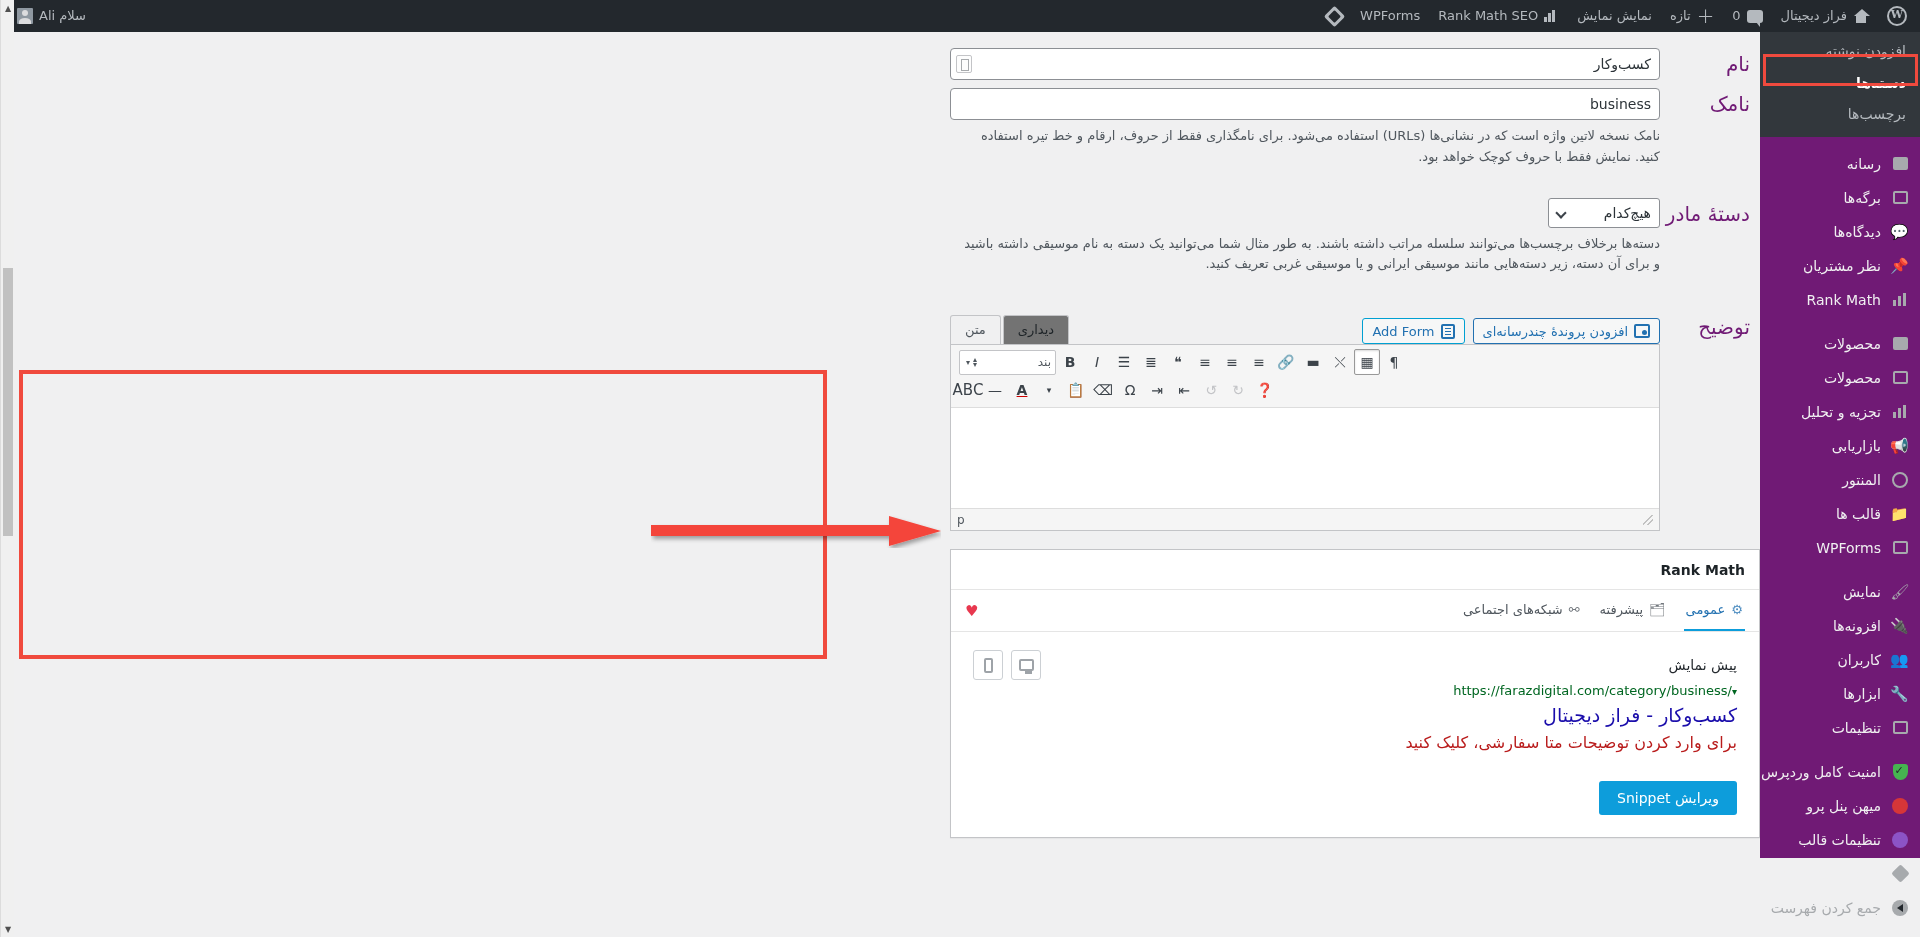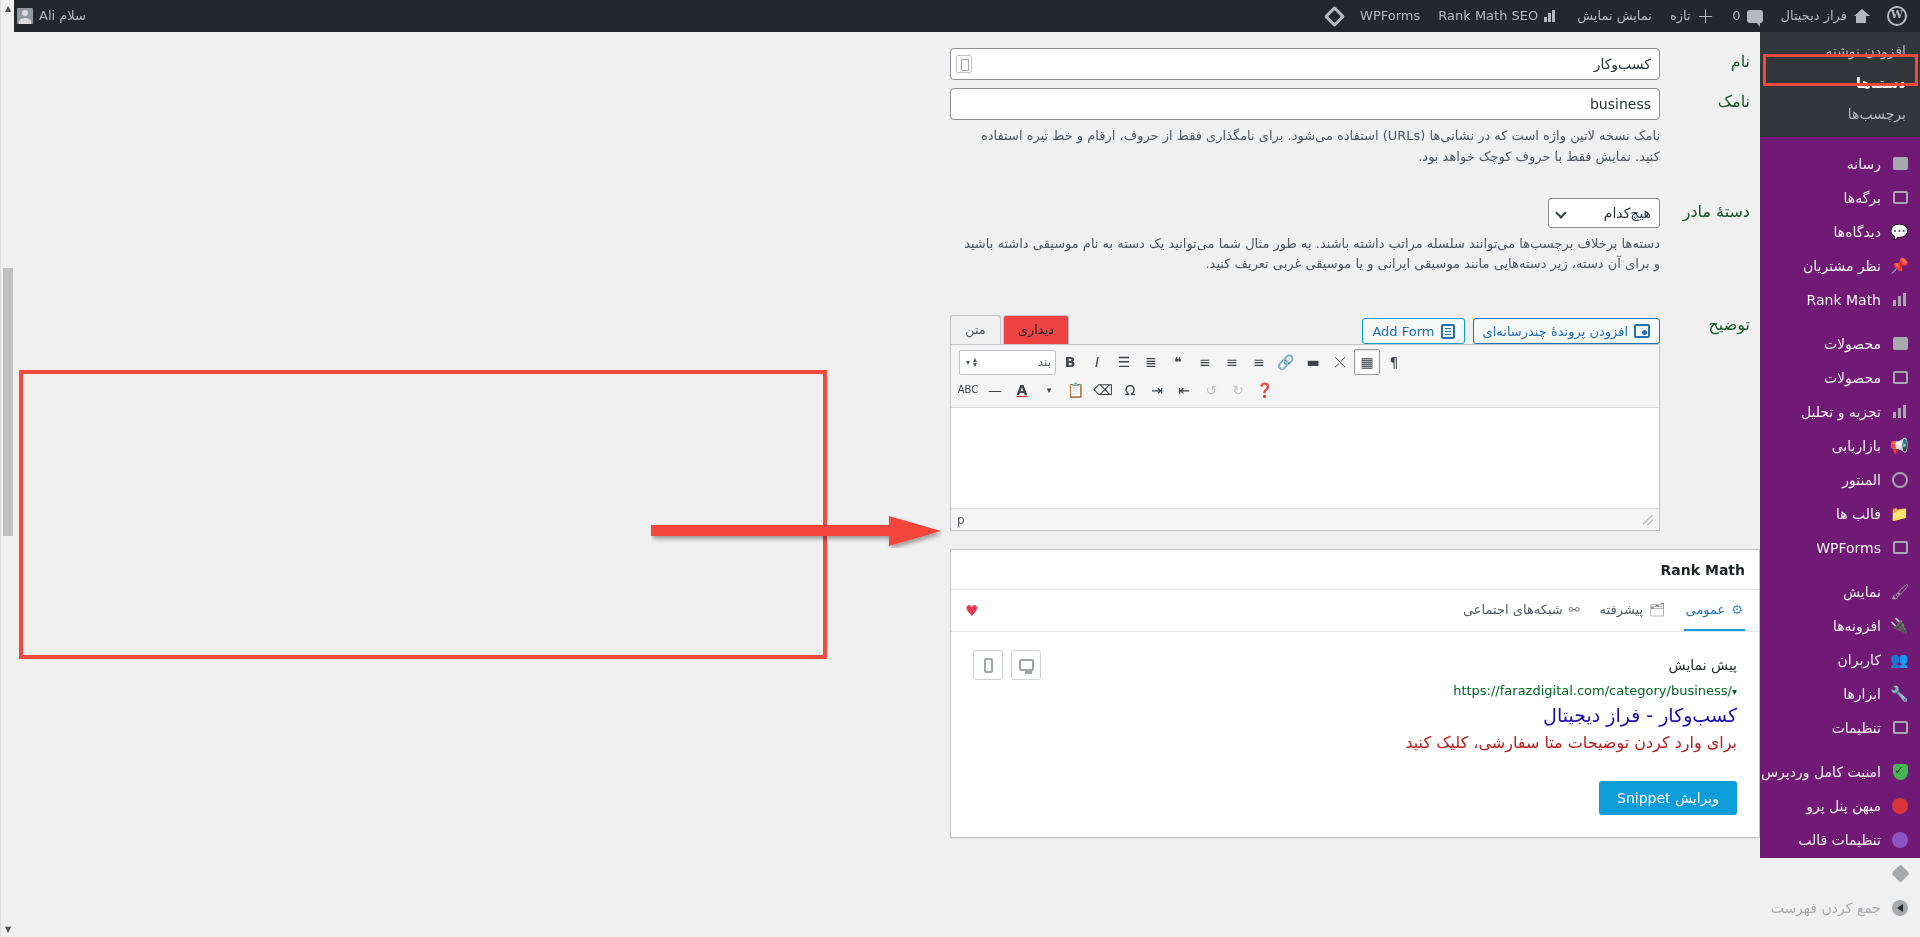--- a/index.html
+++ b/index.html
@@ -152,21 +152,21 @@
   #wpbody {
     position: absolute; top: 32px; right: 160px; left: 14px; height: 905px;
     background: #f0f0f1; overflow: hidden;
   }
   .form-area { padding: 8px 0 0 0; }
   .form-row {
     display: flex; align-items: flex-start; margin-bottom: 0;
   }
   .form-label {
     width: 100px; flex: 0 0 100px; text-align: right;
-    font-size: 16px; color: #14532d; font-weight: normal;
+    font-size: 20px; color: #701a75; font-weight: normal;
     padding: 12px 10px 0 0;
   }
   .form-control { flex: 1; max-width: 710px; padding-top: 8px; }
   .txt {
     width: 100%; height: 32px; border: 1px solid #8c8f94; border-radius: 4px;
     background: #fff; padding: 0 8px; font-size: 14px; color: #2c3338;
     font-family: "DejaVu Sans", "Liberation Sans", sans-serif;
     direction: rtl; text-align: right; box-shadow: 0 0 0 transparent;
   }
   .txt-wrap { position: relative; }
@@ -212,21 +212,21 @@
     display: flex; align-items: flex-end; justify-content: space-between;
     height: 31px; position: relative;
   }
   .ed-tabs { display: flex; align-items: flex-end; gap: 0; }
   .ed-tab {
     font-size: 13px; padding: 6px 14px 7px; border: 1px solid #c3c4c7;
     background: #f0f0f1; color: #50575e; cursor: pointer;
     border-bottom: none; border-radius: 3px 3px 0 0; margin-right: 0;
     line-height: 1.2;
   }
-  .ed-tab.active { background: #ef4444; border-color: #c3c4c7; color: #1d2327; }
+  .ed-tab.active { background: #737373; border-color: #c3c4c7; color: #1d2327; }
   .ed-tab.inactive { background: #f0f0f1; margin-right: 2px; }
   .media-btns { display: flex; gap: 8px; }
   .media-btn {
     display: inline-flex; align-items: center; gap: 6px;
     height: 26px; padding: 0 9px; border: 1px solid #2271b1; border-radius: 3px;
     background: #f6f7f7; color: #2271b1; font-size: 13px; cursor: pointer;
     white-space: nowrap;
   }
   .media-btn.addform { border-color: #00a0d2; color: #2271b1; }
   .mb-ico-media {
@@ -635,21 +635,21 @@
                 <div class="tb-btn">≡</div>
                 <div class="tb-btn">≡</div>
                 <div class="tb-btn">🔗</div>
                 <div class="tb-btn">▬</div>
                 <div class="tb-btn">⤬</div>
                 <div class="tb-btn pressed">▦</div>
                 <div class="tb-btn">¶</div>
               </div>
 
               <div class="mce-row second">
-                <div class="tb-btn" style="font-size:10px;">ABC</div>
+                <div class="tb-btn" style="font-size:15px;">ABC</div>
                 <div class="tb-btn">—</div>
                 <div class="tb-btn" style="text-decoration:underline;text-decoration-color:#c00;">
                     <b>A</b>
                   </div>
                 <div class="tb-btn" style="font-size:9px;">▾</div>
                 <div class="tb-btn">📋</div>
                 <div class="tb-btn">⌫</div>
                 <div class="tb-btn">Ω</div>
                 <div class="tb-btn">⇥</div>
                 <div class="tb-btn">⇤</div>

